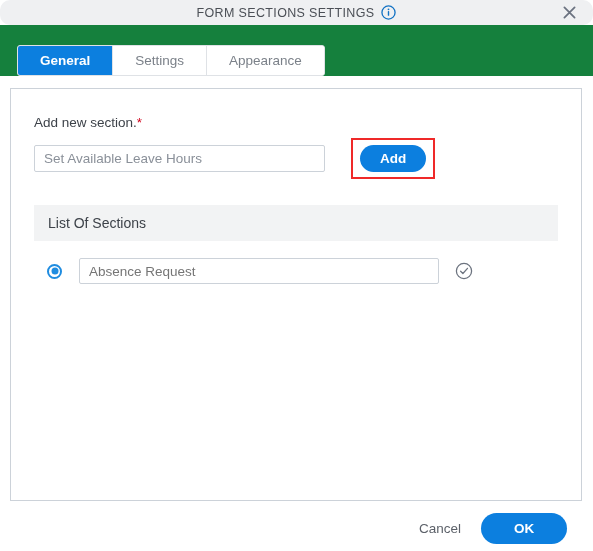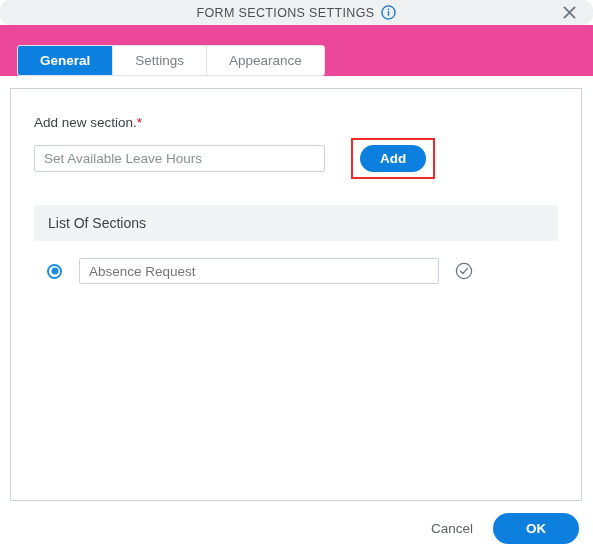--- a/index.html
+++ b/index.html
@@ -47,21 +47,21 @@
     width: 28px;
     display: flex;
     align-items: center;
     justify-content: center;
     cursor: pointer;
   }
 
   
   .tabs-wrap {
     padding: 20px 0 0 17px;
-    background: #ec4899;
+    background: #15803d;
   }
   .tabs {
     display: flex;
     border: 1px solid #dfe2e6;
     border-radius: 3px;
     overflow: hidden;
     width: max-content;
     background: #fff;
   }
   .tab {
@@ -210,21 +210,21 @@
   
   .footer {
     position: absolute;
     left: 0;
     top: 505px;
     width: 593px;
     height: 46px;
     display: flex;
     align-items: center;
     justify-content: flex-end;
-    padding-right: 14px;
+    padding-right: 26px;
     box-sizing: border-box;
     background: #ffffff;
   }
   .btn-cancel {
     background: none;
     border: none;
     font-size: 13.5px;
     color: #5c6169;
     font-family: "Liberation Sans", sans-serif;
     cursor: pointer;

